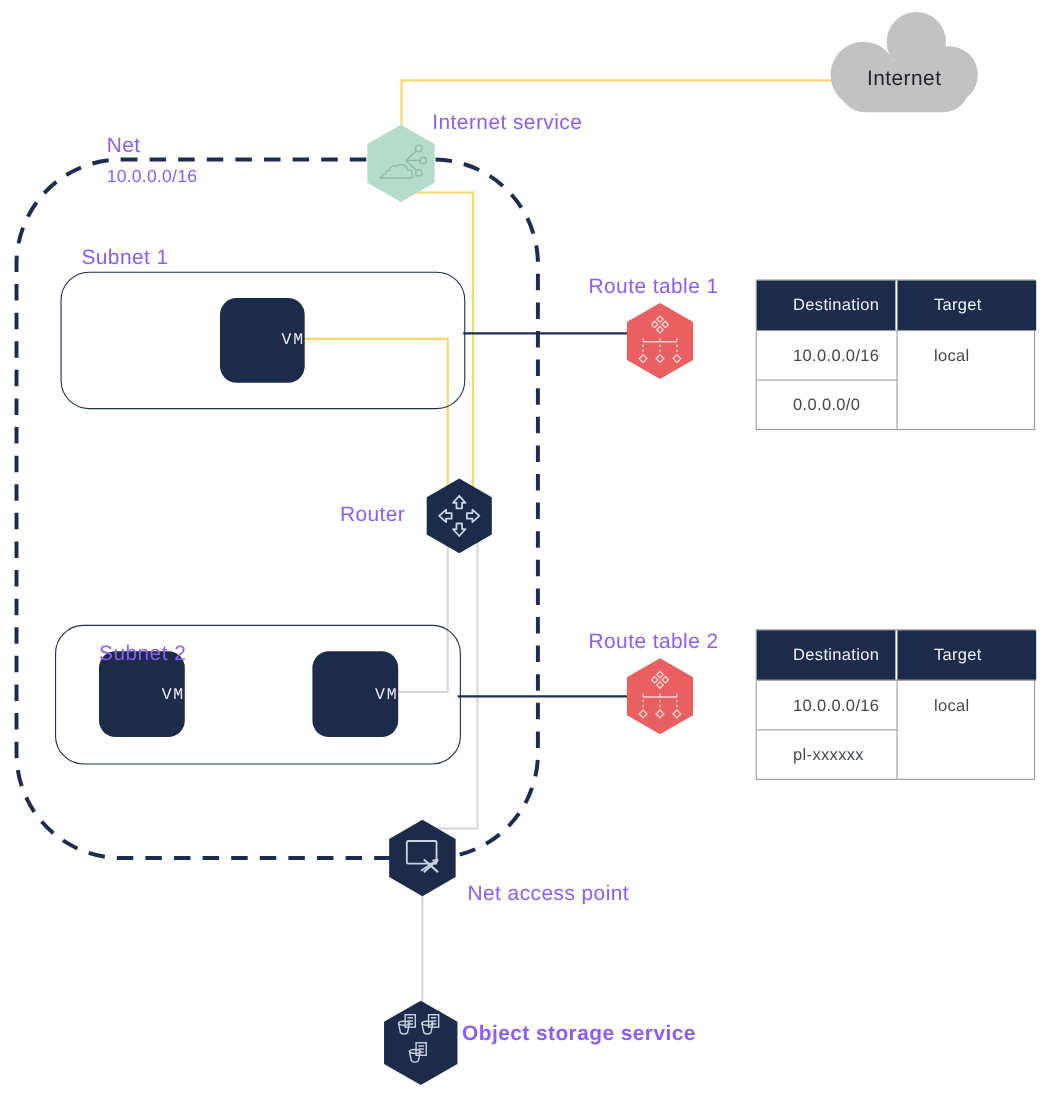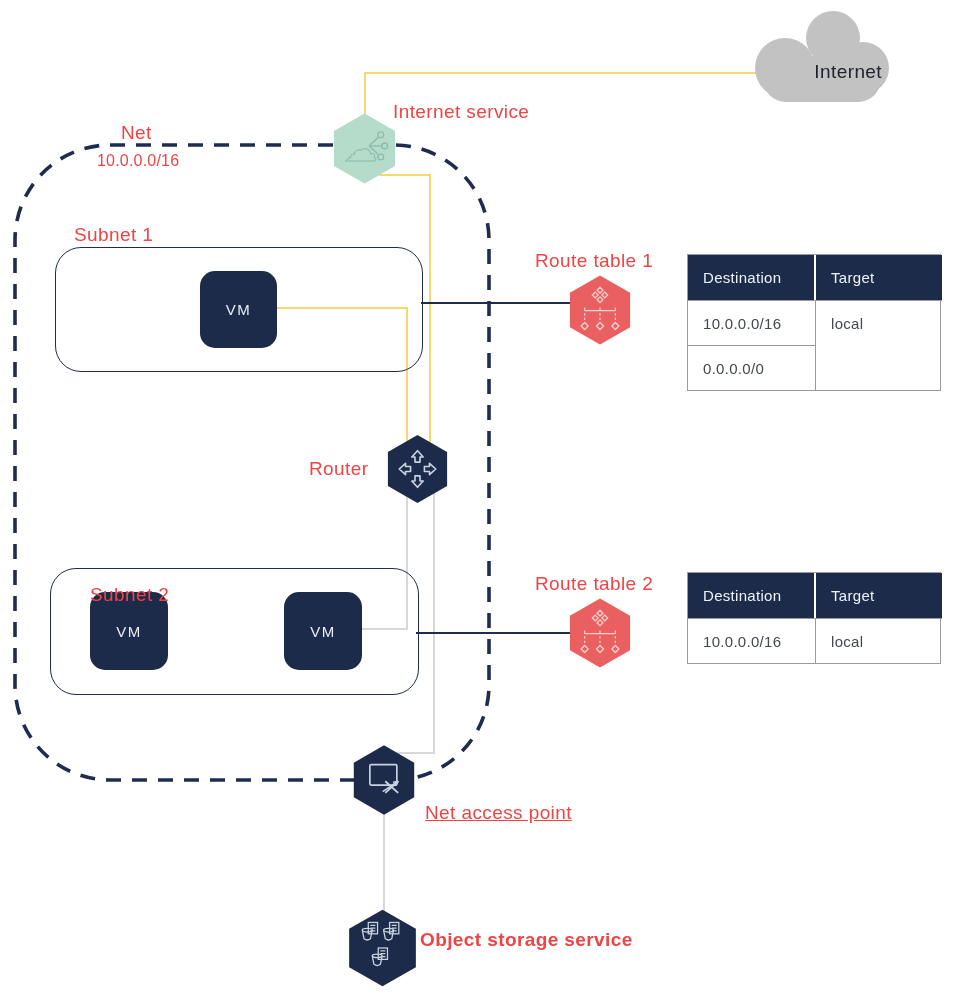--- a/index.html
+++ b/index.html
@@ -2,42 +2,42 @@
 <html><head>
 <meta charset="utf-8">
 <style>
   html,body{margin:0;padding:0;background:#ffffff;}
   .stage{
     position:relative;width:959px;height:994px;background:#ffffff;overflow:hidden;
     font-family:"Liberation Sans","DejaVu Sans",sans-serif;color:#2c3b60;
   }
   svg{display:block;}
   .wires{position:absolute;left:0;top:0;z-index:1;}
-  .lbl{position:absolute;z-index:6;font-size:19px;letter-spacing:.4px;color:#ef4444;white-space:nowrap;text-align:center;}
+  .lbl{position:absolute;z-index:6;font-size:19px;letter-spacing:.4px;color:#8b5cf6;white-space:nowrap;text-align:center;}
   .lbl.small{font-size:16px;letter-spacing:.2px;}
   .subnet-box{position:absolute;border:1.6px solid #1e2c4f;border-radius:26px;z-index:2;background:transparent;}
   .vm{
     position:absolute;z-index:4;background:#1d2b4a;border-radius:15px;
-    display:flex;align-items:center;justify-content:center;
-    color:#e9ecf3;font-size:15px;letter-spacing:1.5px;
+    display:flex;align-items:center;justify-content:flex-end;
+    color:#e9ecf3;font-size:15px;letter-spacing:1.5px;font-family:Liberation Mono, monospace;
   }
   .hex{position:absolute;z-index:5;}
   .cloud{position:absolute;z-index:3;}
   .cloud-label{
     position:absolute;z-index:4;font-size:19px;letter-spacing:.4px;color:#20242e;
-    text-align:right;
+    text-align:center;
   }
   .rt{
     position:absolute;z-index:6;width:254px;
     display:grid;grid-template-columns:128px 126px;
     border:1.5px solid #9b9b9b;background:#ffffff;box-sizing:border-box;
   }
   .rt .cell{
     height:45px;display:flex;align-items:center;box-sizing:border-box;
-    padding-left:15px;font-size:15px;letter-spacing:.3px;
+    padding-left:33px;font-size:15px;letter-spacing:.3px;
   }
   .rt .hd{background:#1d2b4a;color:#eef1f6;}
   .rt .hd.first{border-right:2px solid #ffffff;}
   .rt .bd{color:#43474f;border-top:1px solid #9b9b9b;}
   .rt .bd.first{border-right:1px solid #9b9b9b;}
 </style>
 </head>
 <body>
 
 <div class="stage">
@@ -66,21 +66,21 @@
   <svg class="cloud" style="left:745px;top:6px;" width="152" height="102" viewBox="0 0 152 102">
     <g fill="#c2c2c2">
       <circle cx="40" cy="62" r="30"></circle>
       <circle cx="88" cy="32" r="27"></circle>
       <circle cx="118" cy="62" r="26"></circle>
       <rect x="18" y="50" width="118" height="46" rx="23"></rect>
     </g>
   </svg>
   <div class="cloud-label" style="left:762px;top:61px;width:120px;">Internet</div>
 
-  <div class="lbl" style="left:97px;top:122px;margin-left:24px;">Net</div>
+  <div class="lbl" style="left:97px;top:122px;">Net</div>
   <div class="lbl small" style="left:97px;top:152px;">10.0.0.0/16</div>
 
   <div class="lbl" style="left:74px;top:224px;">Subnet 1</div>
   <div class="subnet-box" style="left:55px;top:247px;width:366px;height:123px;"></div>
   <div class="vm" style="left:200px;top:271px;width:77px;height:77px;">
     <span>VM</span>
   </div>
 
   <div class="lbl" style="left:90px;top:584px;">Subnet 2</div>
   <div class="subnet-box" style="left:50px;top:568px;width:367px;height:125px;"></div>
@@ -156,32 +156,33 @@
       <path d="M26,75.5 L31.5,81 L26,86.5 L20.5,81 Z"></path>
       <path d="M50,75.5 L55.5,81 L50,86.5 L44.5,81 Z"></path>
       <path d="M74,75.5 L79.5,81 L74,86.5 L68.5,81 Z"></path>
     </g>
   </svg>
   <div class="rt" style="left:687px;top:572px;">
     <div class="cell hd first">Destination</div>
     <div class="cell hd">Target</div>
     <div class="cell bd first">10.0.0.0/16</div>
     <div class="cell bd">local</div>
+    <div class="cell bd first">pl-xxxxxx</div>
   </div>
 
   <svg class="hex" style="left:351px;top:744px;" width="66" height="72" viewBox="0 0 100 112">
     <polygon points="50,2 97,29 97,83 50,110 3,83 3,29" fill="#1d2b4a"></polygon>
     <g stroke="#c9d2e0" fill="none" stroke-width="2.6">
       <rect x="28" y="32" width="42" height="32" rx="2"></rect>
       <path d="M48,74 L72,58"></path>
       <path d="M52,58 L72,76 M52,76 L72,58" stroke-width="3"></path>
       <path d="M72,58 l-8,1.5 M72,58 l-3.5,7" stroke-width="2.2"></path>
     </g>
   </svg>
-  <div class="lbl" style="left:425px;top:802px;text-decoration:underline;">Net access point</div>
+  <div class="lbl" style="left:425px;top:802px;">Net access point</div>
 
   <svg class="hex" style="left:347px;top:906px;" width="71" height="84" viewBox="0 0 100 112">
     <polygon points="50,2 97,29 97,83 50,110 3,83 3,29" fill="#1d2b4a"></polygon>
     <g stroke="#c9d2e0" fill="none" stroke-width="1.8">
       <g transform="translate(22,20)">
         <rect x="8" y="0" width="13" height="16"></rect>
         <path d="M11,4 H18 M11,8 H18 M11,12 H18"></path>
         <ellipse cx="6.5" cy="11" rx="7" ry="2.5"></ellipse>
         <path d="M-0.5,11 L2,23 Q6.5,26.5 11,23 L13.5,11"></path>
       </g>

